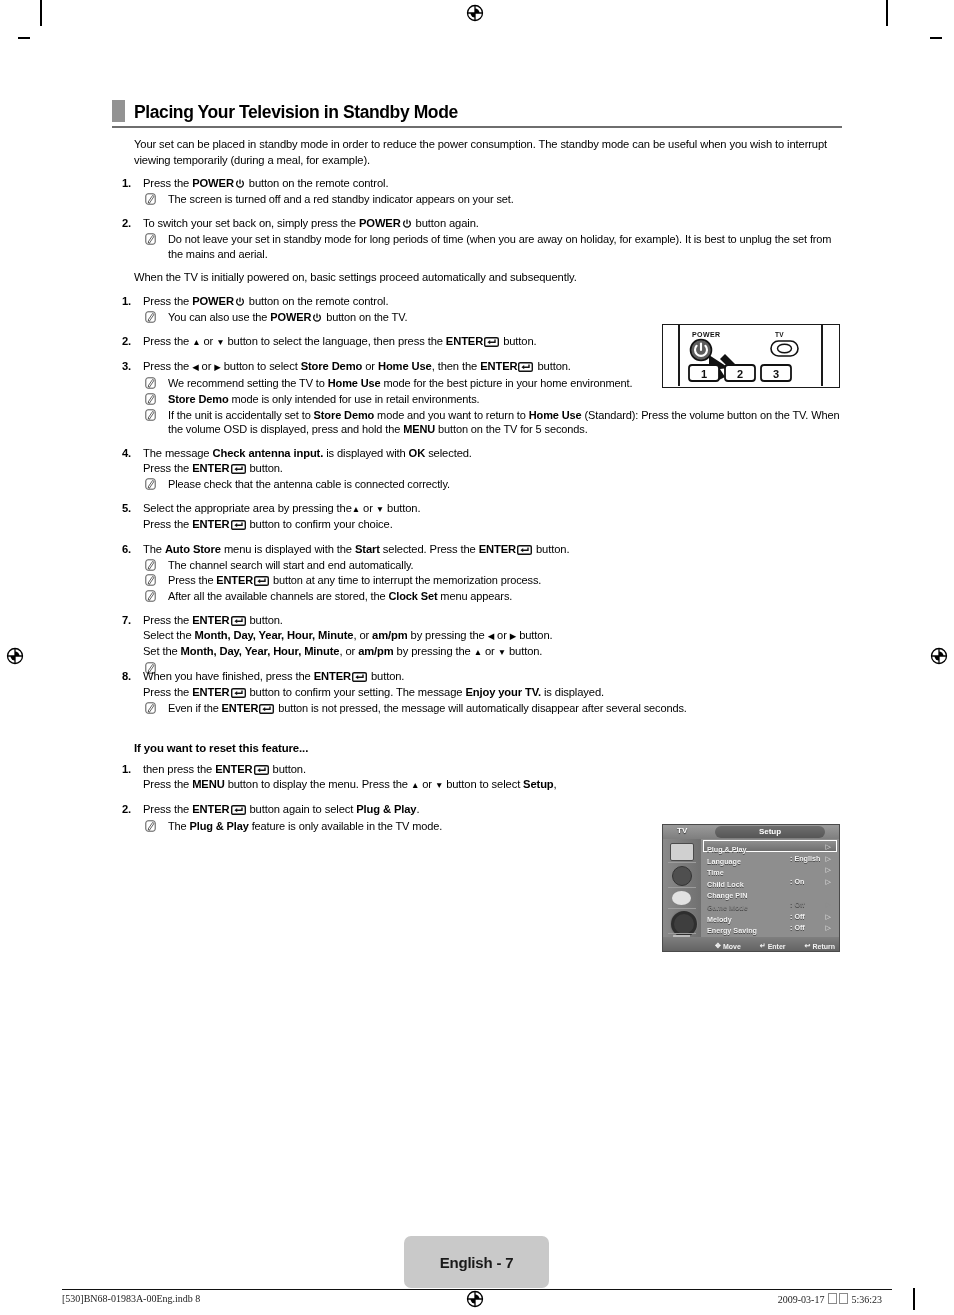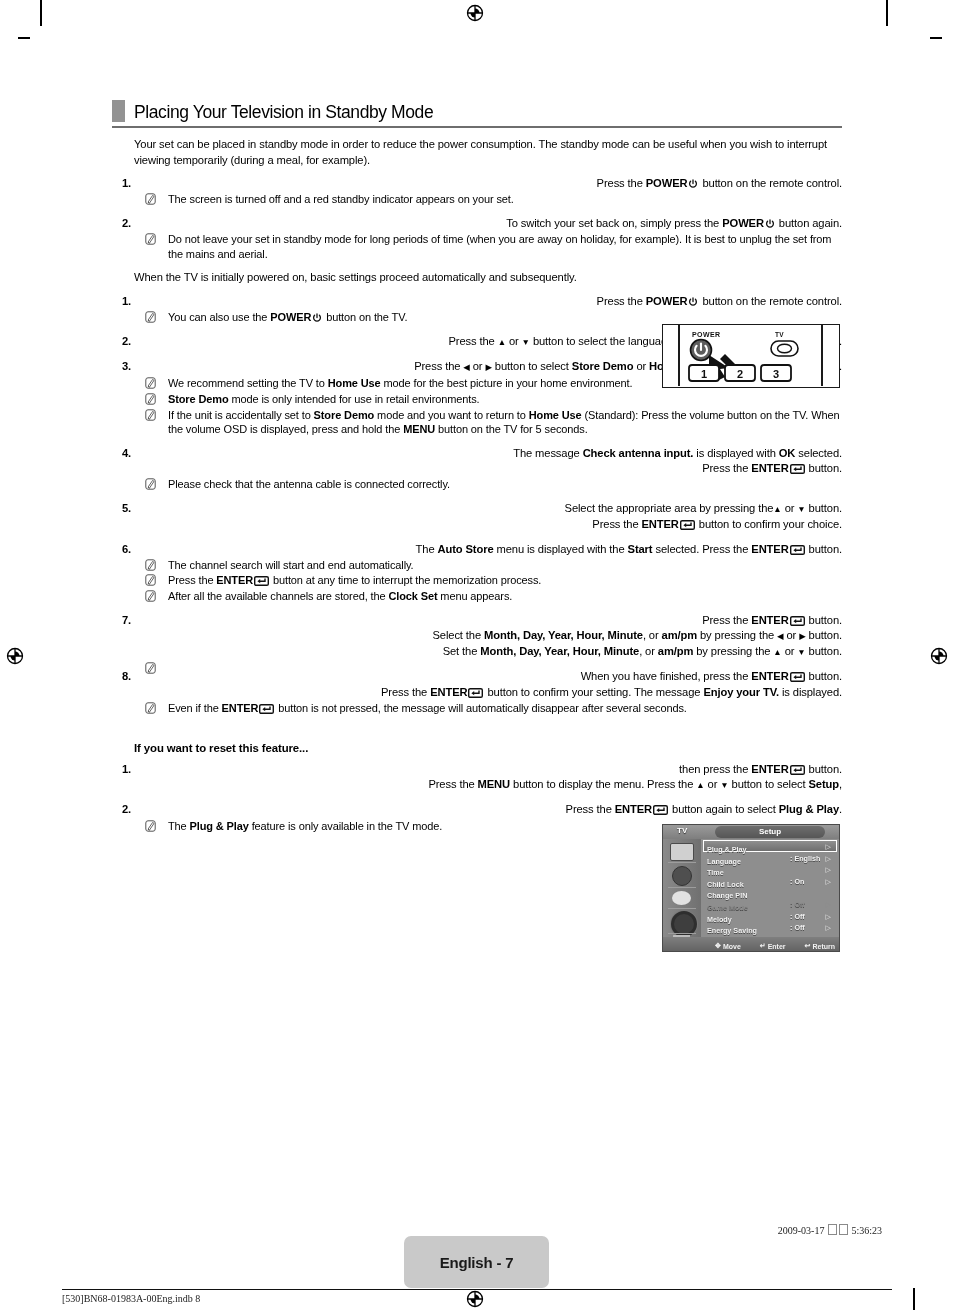--- a/index.html
+++ b/index.html
@@ -23,21 +23,21 @@
   
   .content{position:absolute;left:112px;top:100px;width:730px;}
 
   
   .sec-head{position:relative;margin-bottom:6px;}
   .sec-head .bar{
     display:inline-block;width:13px;height:22px;background:#939393;
     vertical-align:-4px;margin-right:9px;
   }
   .sec-head .title{
-    display:inline-block;font-size:17.5px;font-weight:normal;letter-spacing:-0.4px;
+    display:inline-block;font-size:17.5px;font-weight:bold;letter-spacing:-0.4px;
     vertical-align:baseline;
     text-align:center;
   }
   .sec-head .rule{
     height:2px;background:#6e6e6e;margin-top:3px;width:100%;
   }
   .sec-head .rule-lite{height:1.5px;background:#8a8a8a;margin-top:3px;width:100%;}
 
   
   .intro{
@@ -48,21 +48,21 @@
 
   ol.steps{list-style:none;margin:8px 0 0 0;padding:0;}
   ol.steps > li{
     position:relative;padding-left:31px;margin-top:9px;font-size:11.2px;
     line-height:15.3px;letter-spacing:-0.12px;
   }
   ol.steps > li:first-child{margin-top:6px;}
   ol.steps > li > .num{
     position:absolute;left:10px;top:0;font-weight:bold;font-size:11.2px;
   }
-  .lineblk{display:block;text-align:right;}
+  .lineblk{display:block;}
 
   ul.notes{list-style:none;margin:0;padding:0;}
   ul.notes li{
     position:relative;padding-left:25px;margin-top:1px;font-size:11px;
     line-height:14.6px;letter-spacing:-0.12px;
   }
   ul.notes li .nicon{
     position:absolute;left:2px;top:1px;
   }
 
@@ -96,21 +96,21 @@
 
   
   .pagetab{
     position:absolute;left:404px;top:1236px;width:145px;height:52px;
     background:#c9c9c9;border-radius:7px;
     display:flex;align-items:center;justify-content:center;
     font-size:15px;font-weight:bold;color:#1a1a1a;letter-spacing:-0.2px;
   }
   .footrule{position:absolute;left:62px;top:1289px;width:830px;height:1px;background:#111;}
   .foot-l{position:absolute;left:62px;top:1293px;font-family:"Liberation Serif",serif;font-size:10px;color:#222;}
-  .foot-r{position:absolute;right:72px;top:1224px;font-family:"Liberation Serif",serif;font-size:10px;color:#222;text-align:right;}
+  .foot-r{position:absolute;right:72px;top:1293px;font-family:"Liberation Serif",serif;font-size:10px;color:#222;text-align:right;}
   .foot-box{display:inline-block;width:7px;height:9px;border:1px solid #8a8a8a;vertical-align:-1px;margin:0 1px;}
 </style>
 </head>
 <body>
 
 <div class="page">
 
   <div class="crop-v" style="left:40px;top:0;height:26px;"></div>
   <div class="crop-h" style="left:18px;top:37px;width:12px;"></div>
 

